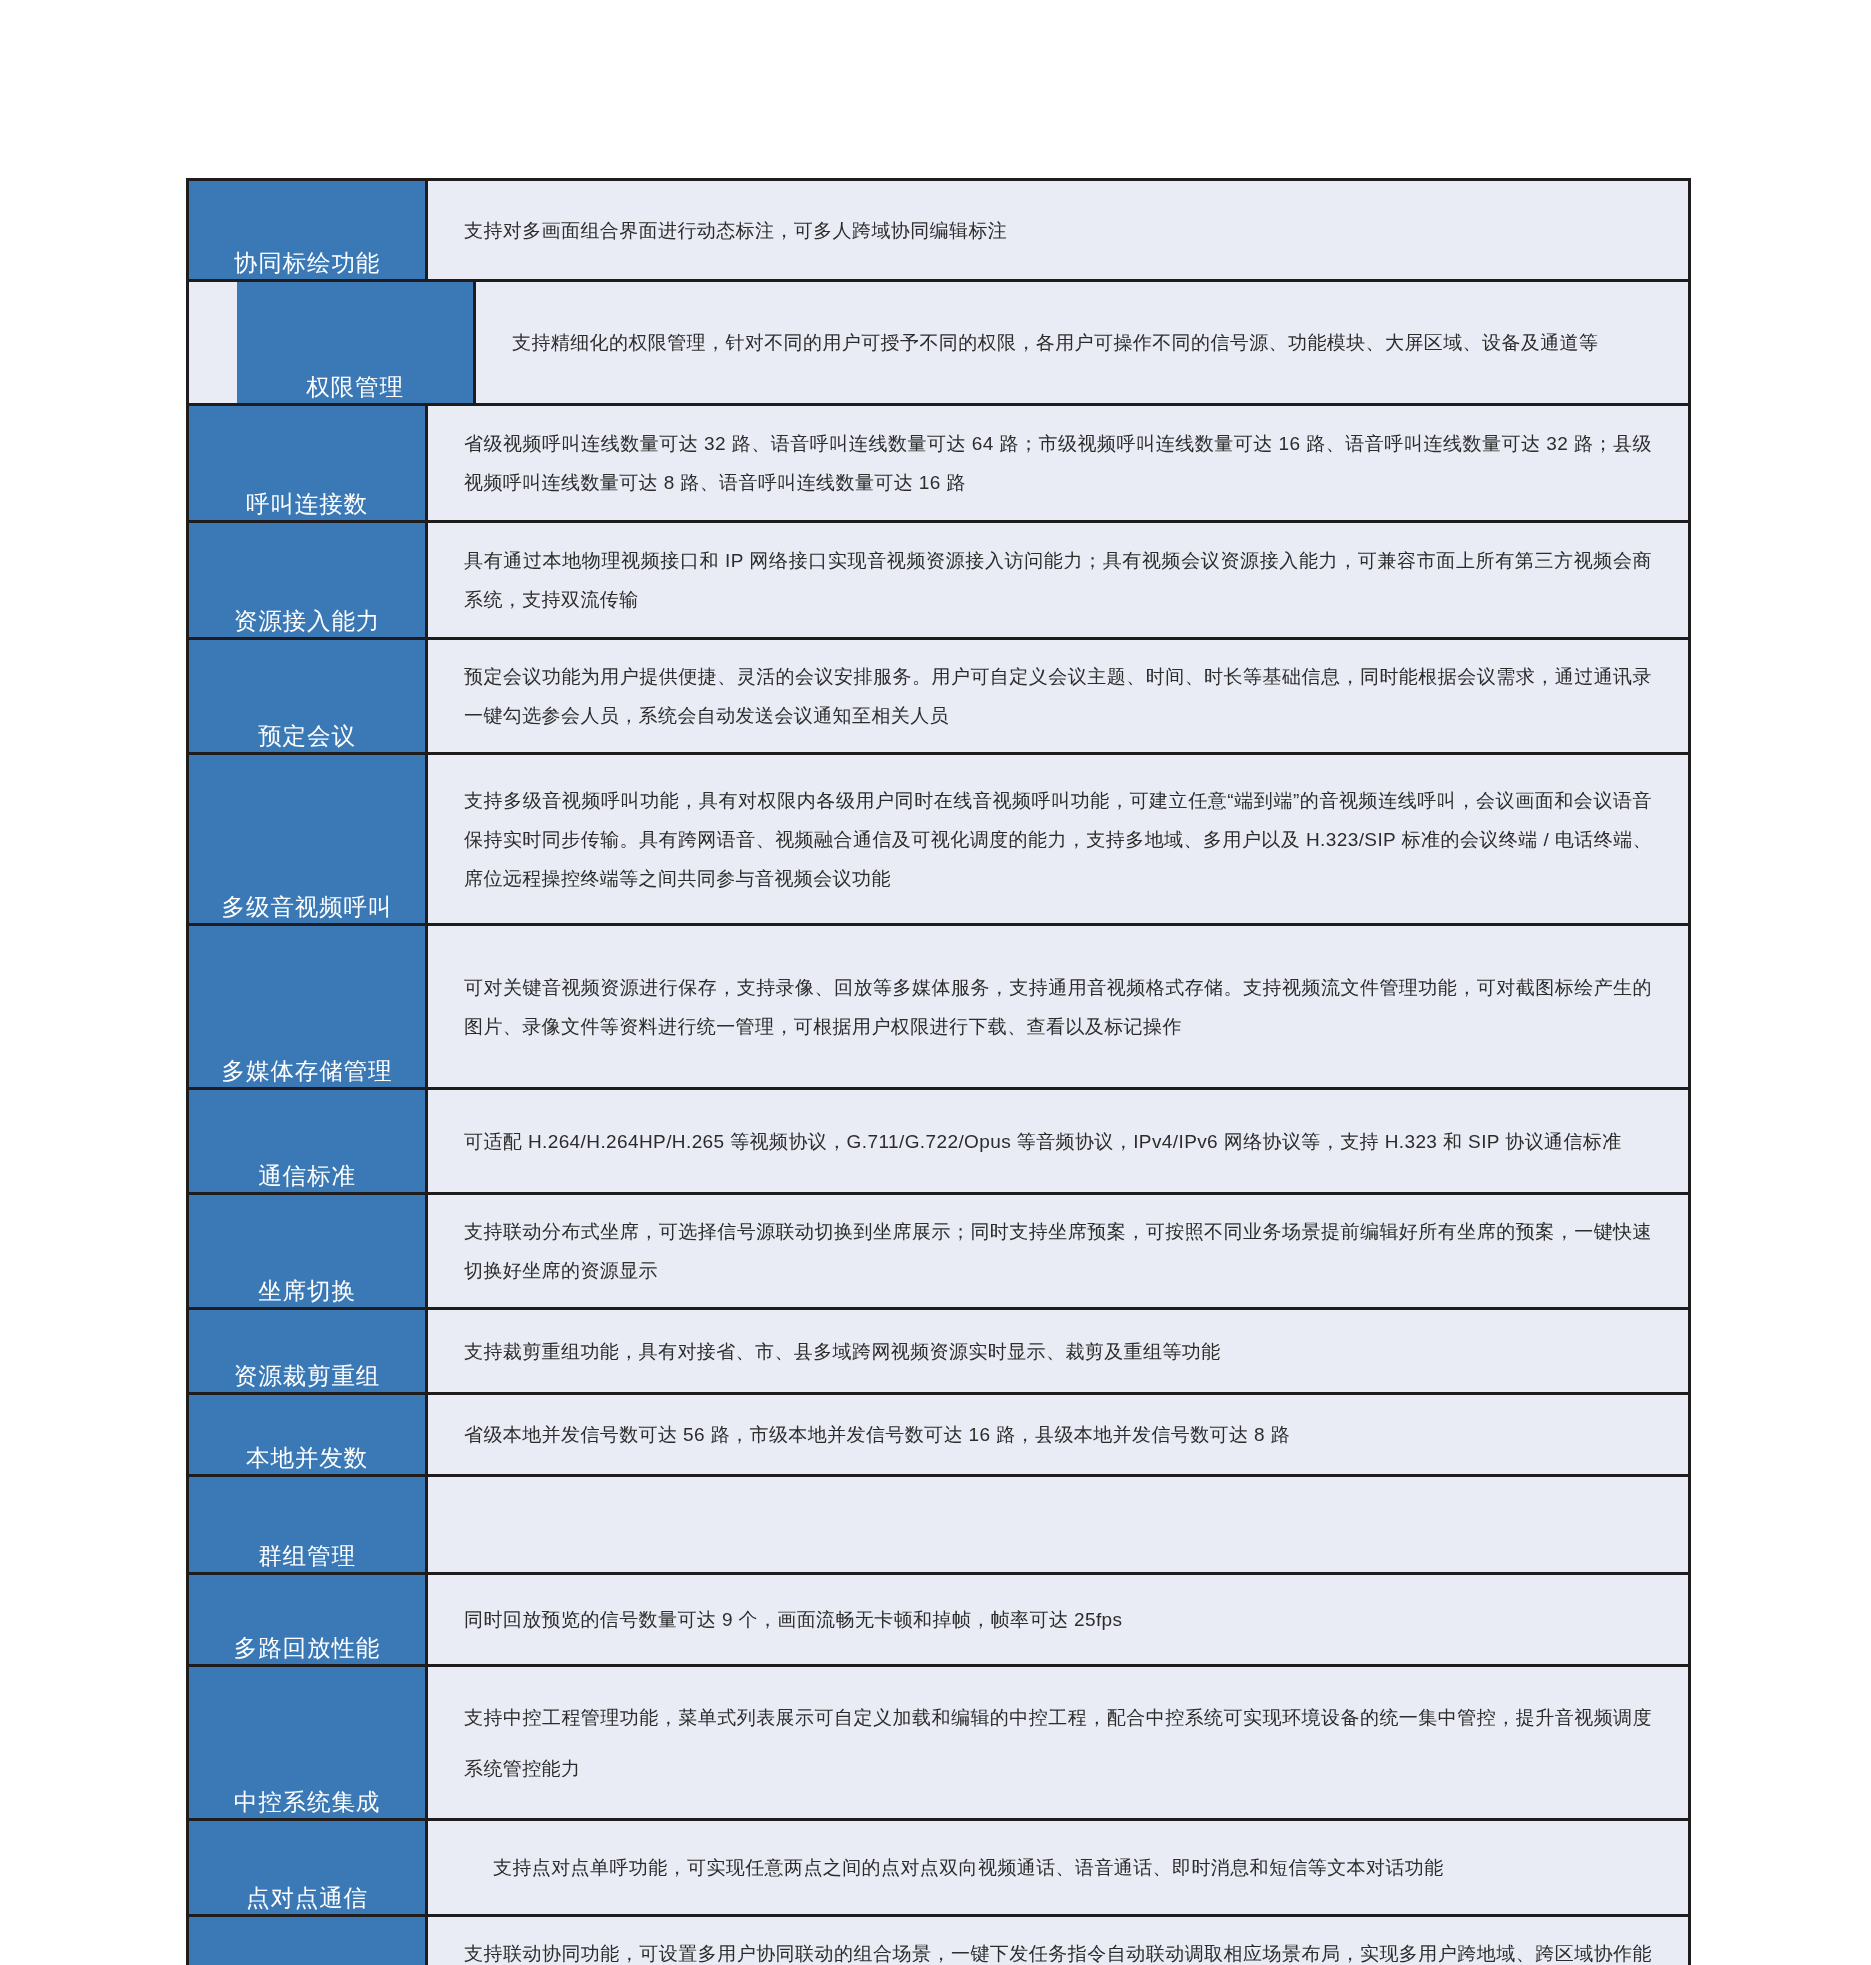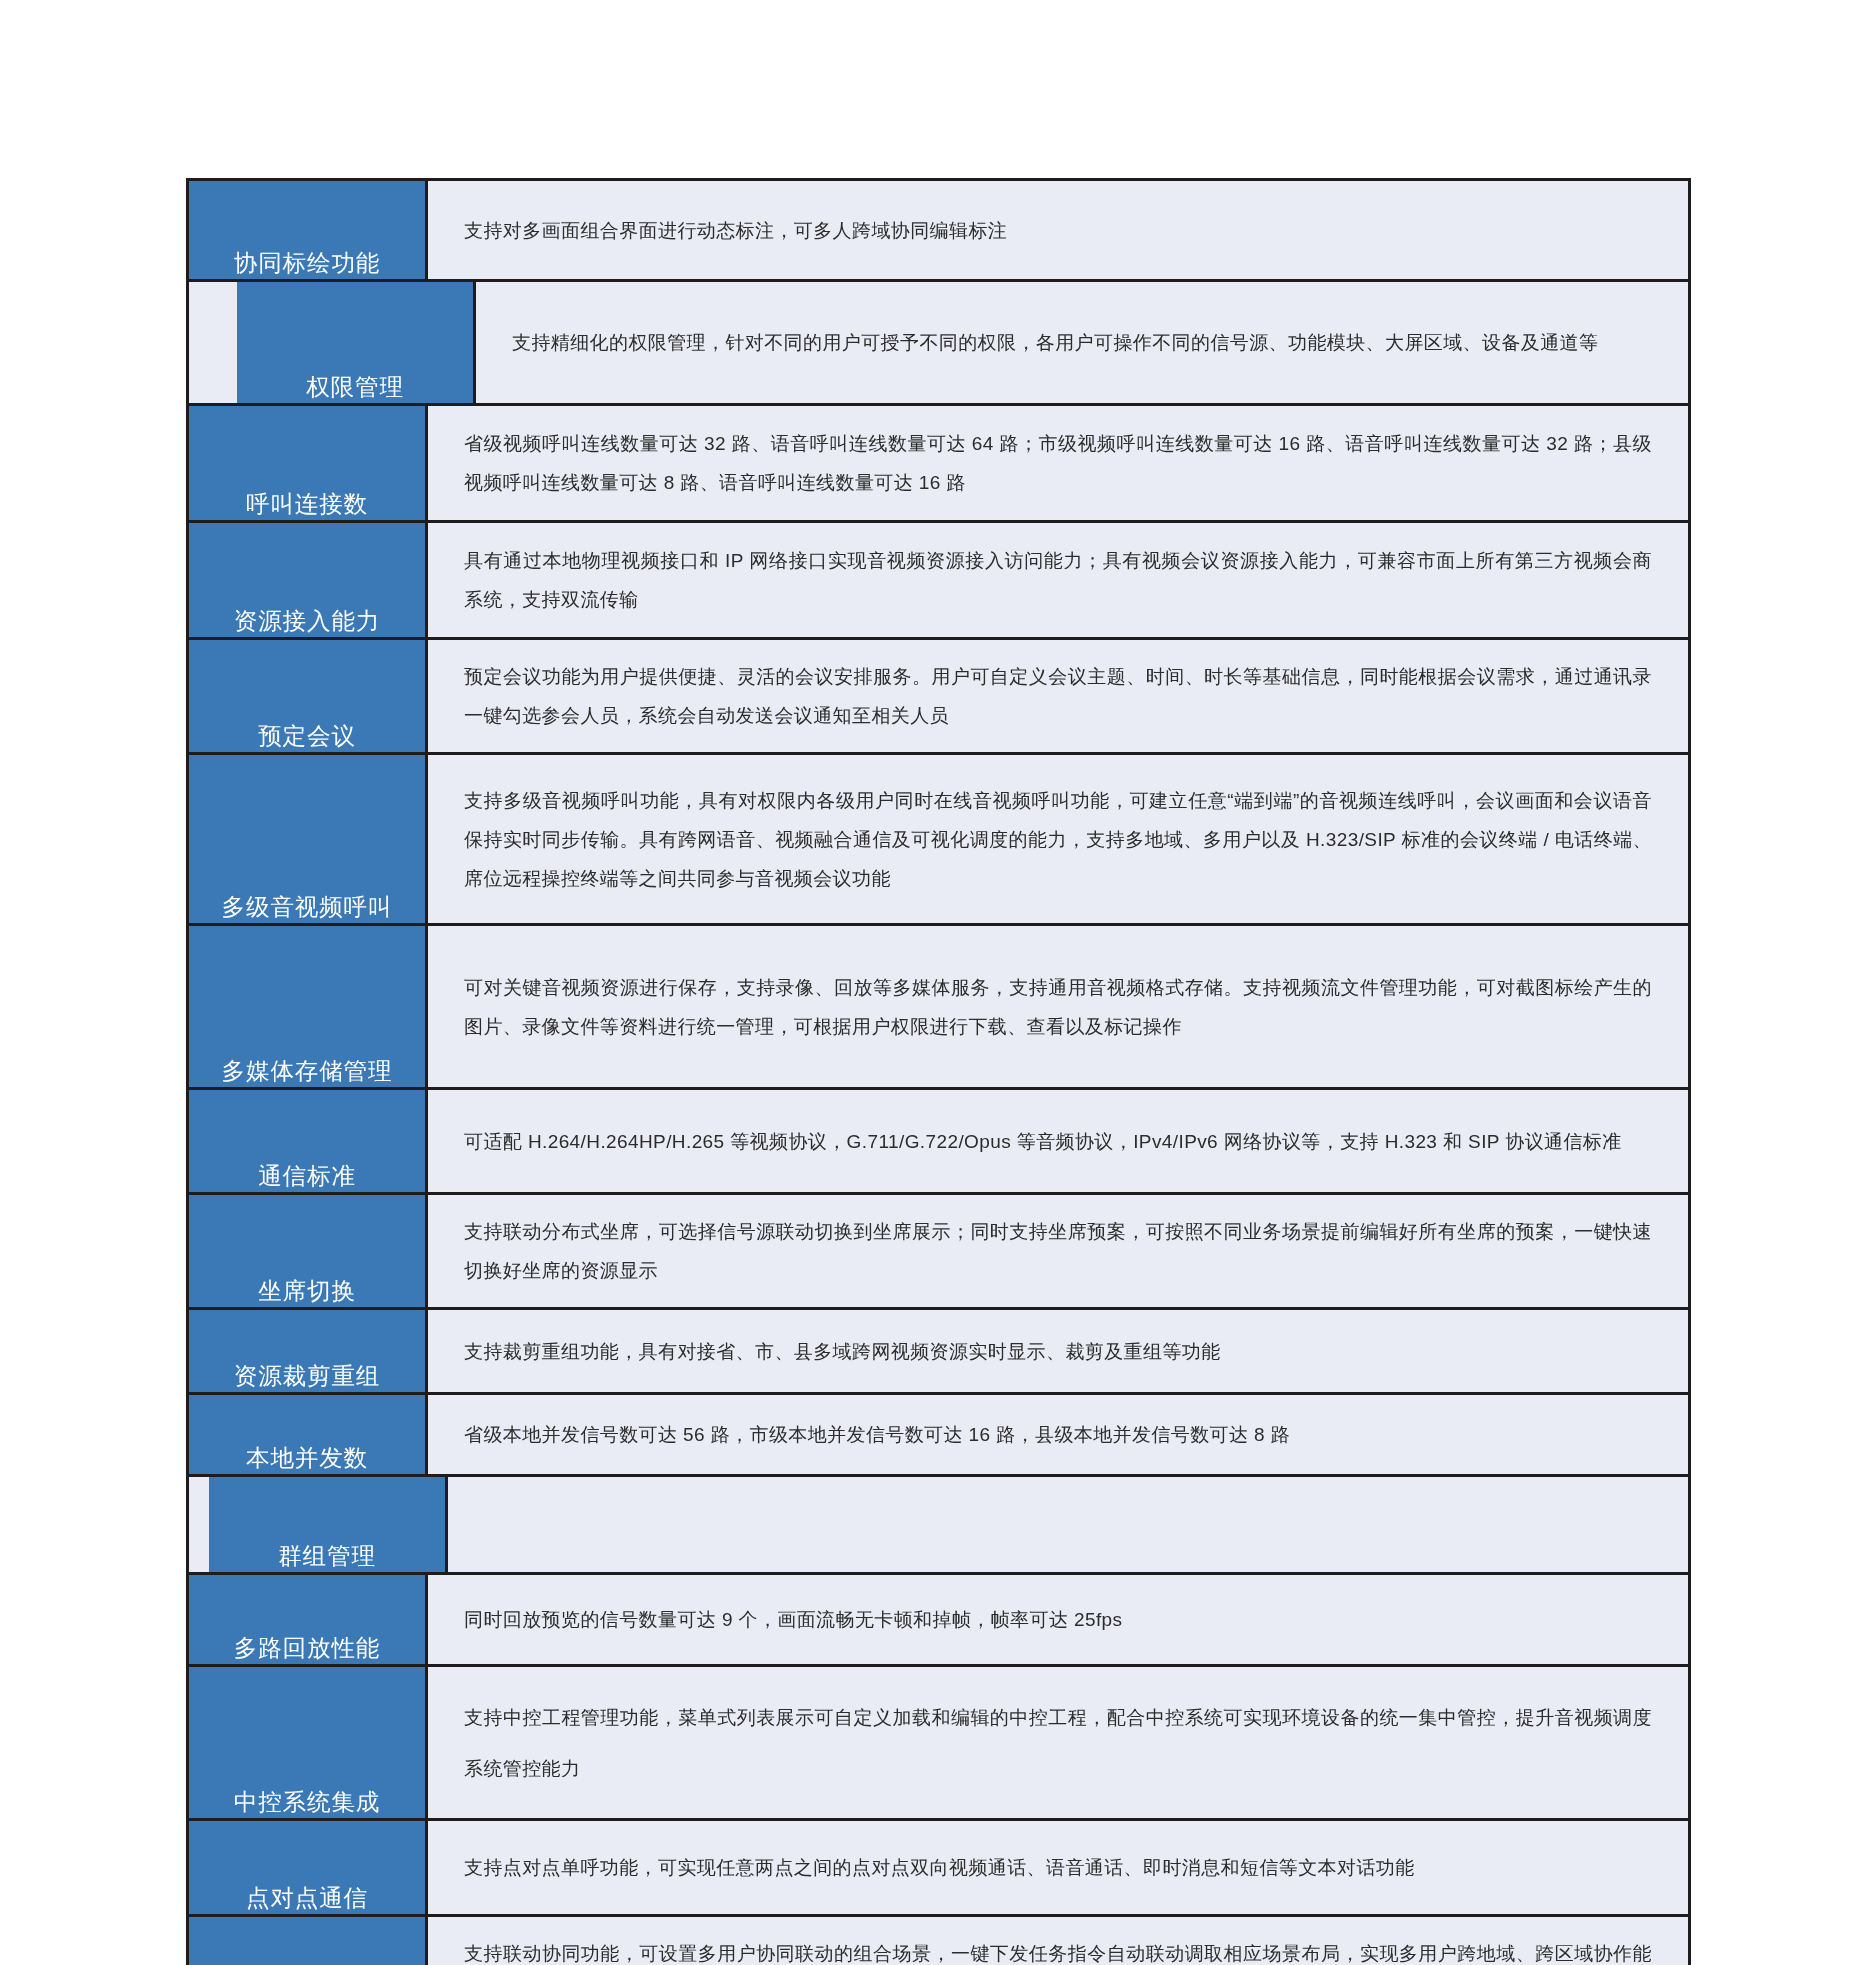--- a/index.html
+++ b/index.html
@@ -70,31 +70,31 @@
   .row:nth-child(2){height:124px;padding-left:48px;}
   .row:nth-child(3){height:117px;}
   .row:nth-child(4){height:117px;}
   .row:nth-child(5){height:115px;}
   .row:nth-child(6){height:171px;}
   .row:nth-child(7){height:164px;}
   .row:nth-child(8){height:105px;}
   .row:nth-child(9){height:115px;}
   .row:nth-child(10){height:85px;}
   .row:nth-child(11){height:82px;}
-  .row:nth-child(12){height:98px;padding-left:20px;}
+  .row:nth-child(12){height:98px;}
   .row:nth-child(13){height:92px;}
   .row:nth-child(14){height:154px;}
   .row:nth-child(15){height:96px;}
   .row:nth-child(16){height:115px;}
   .row:nth-child(17){height:92px;}
   .row:nth-child(18){height:169px;}
   
   .row:nth-child(14) .cell-text{line-height:51px;}
   .row:nth-child(18) .cell-text{line-height:47px;}
-  .row:nth-child(15) .cell-text{line-height:38px;}
+  .row:nth-child(15) .cell-text{line-height:38px;margin-left:29px;}
 </style>
 </head>
 <body>
 
 <div class="spec-table">
   <div class="row">
     <div class="label-cell">
       <span class="label-text">协同标绘功能</span>
     </div>
     <div class="text-cell">

